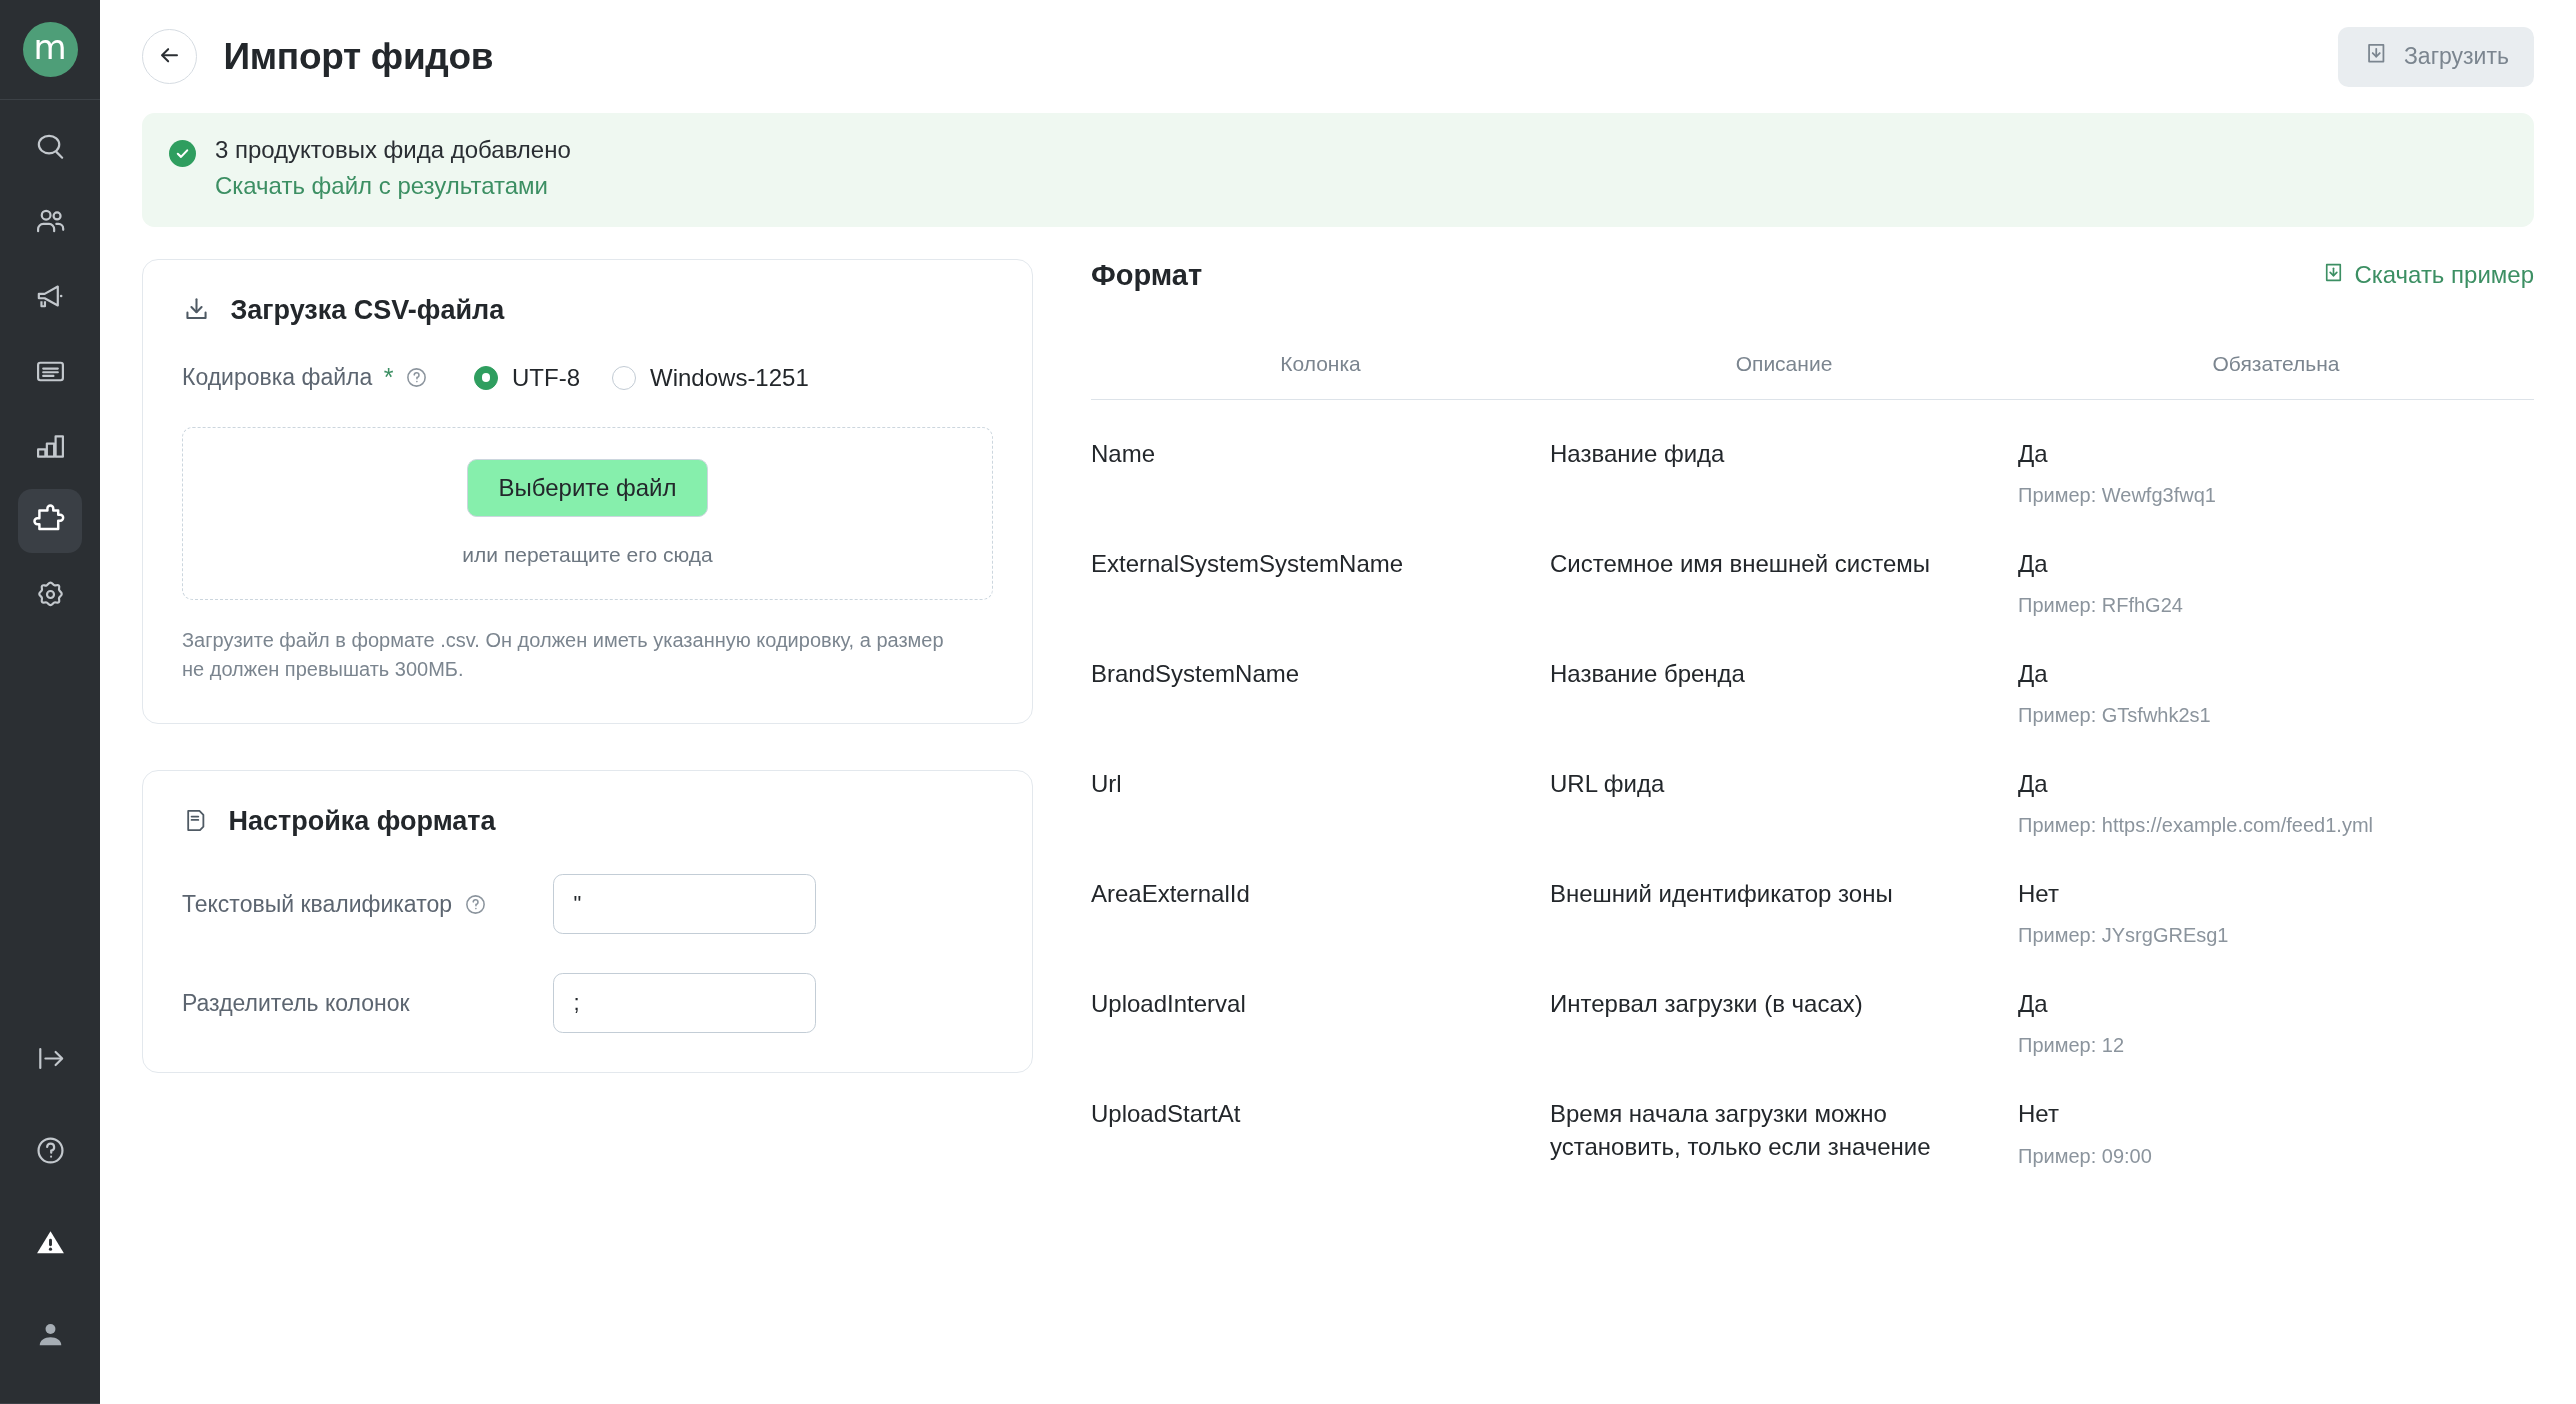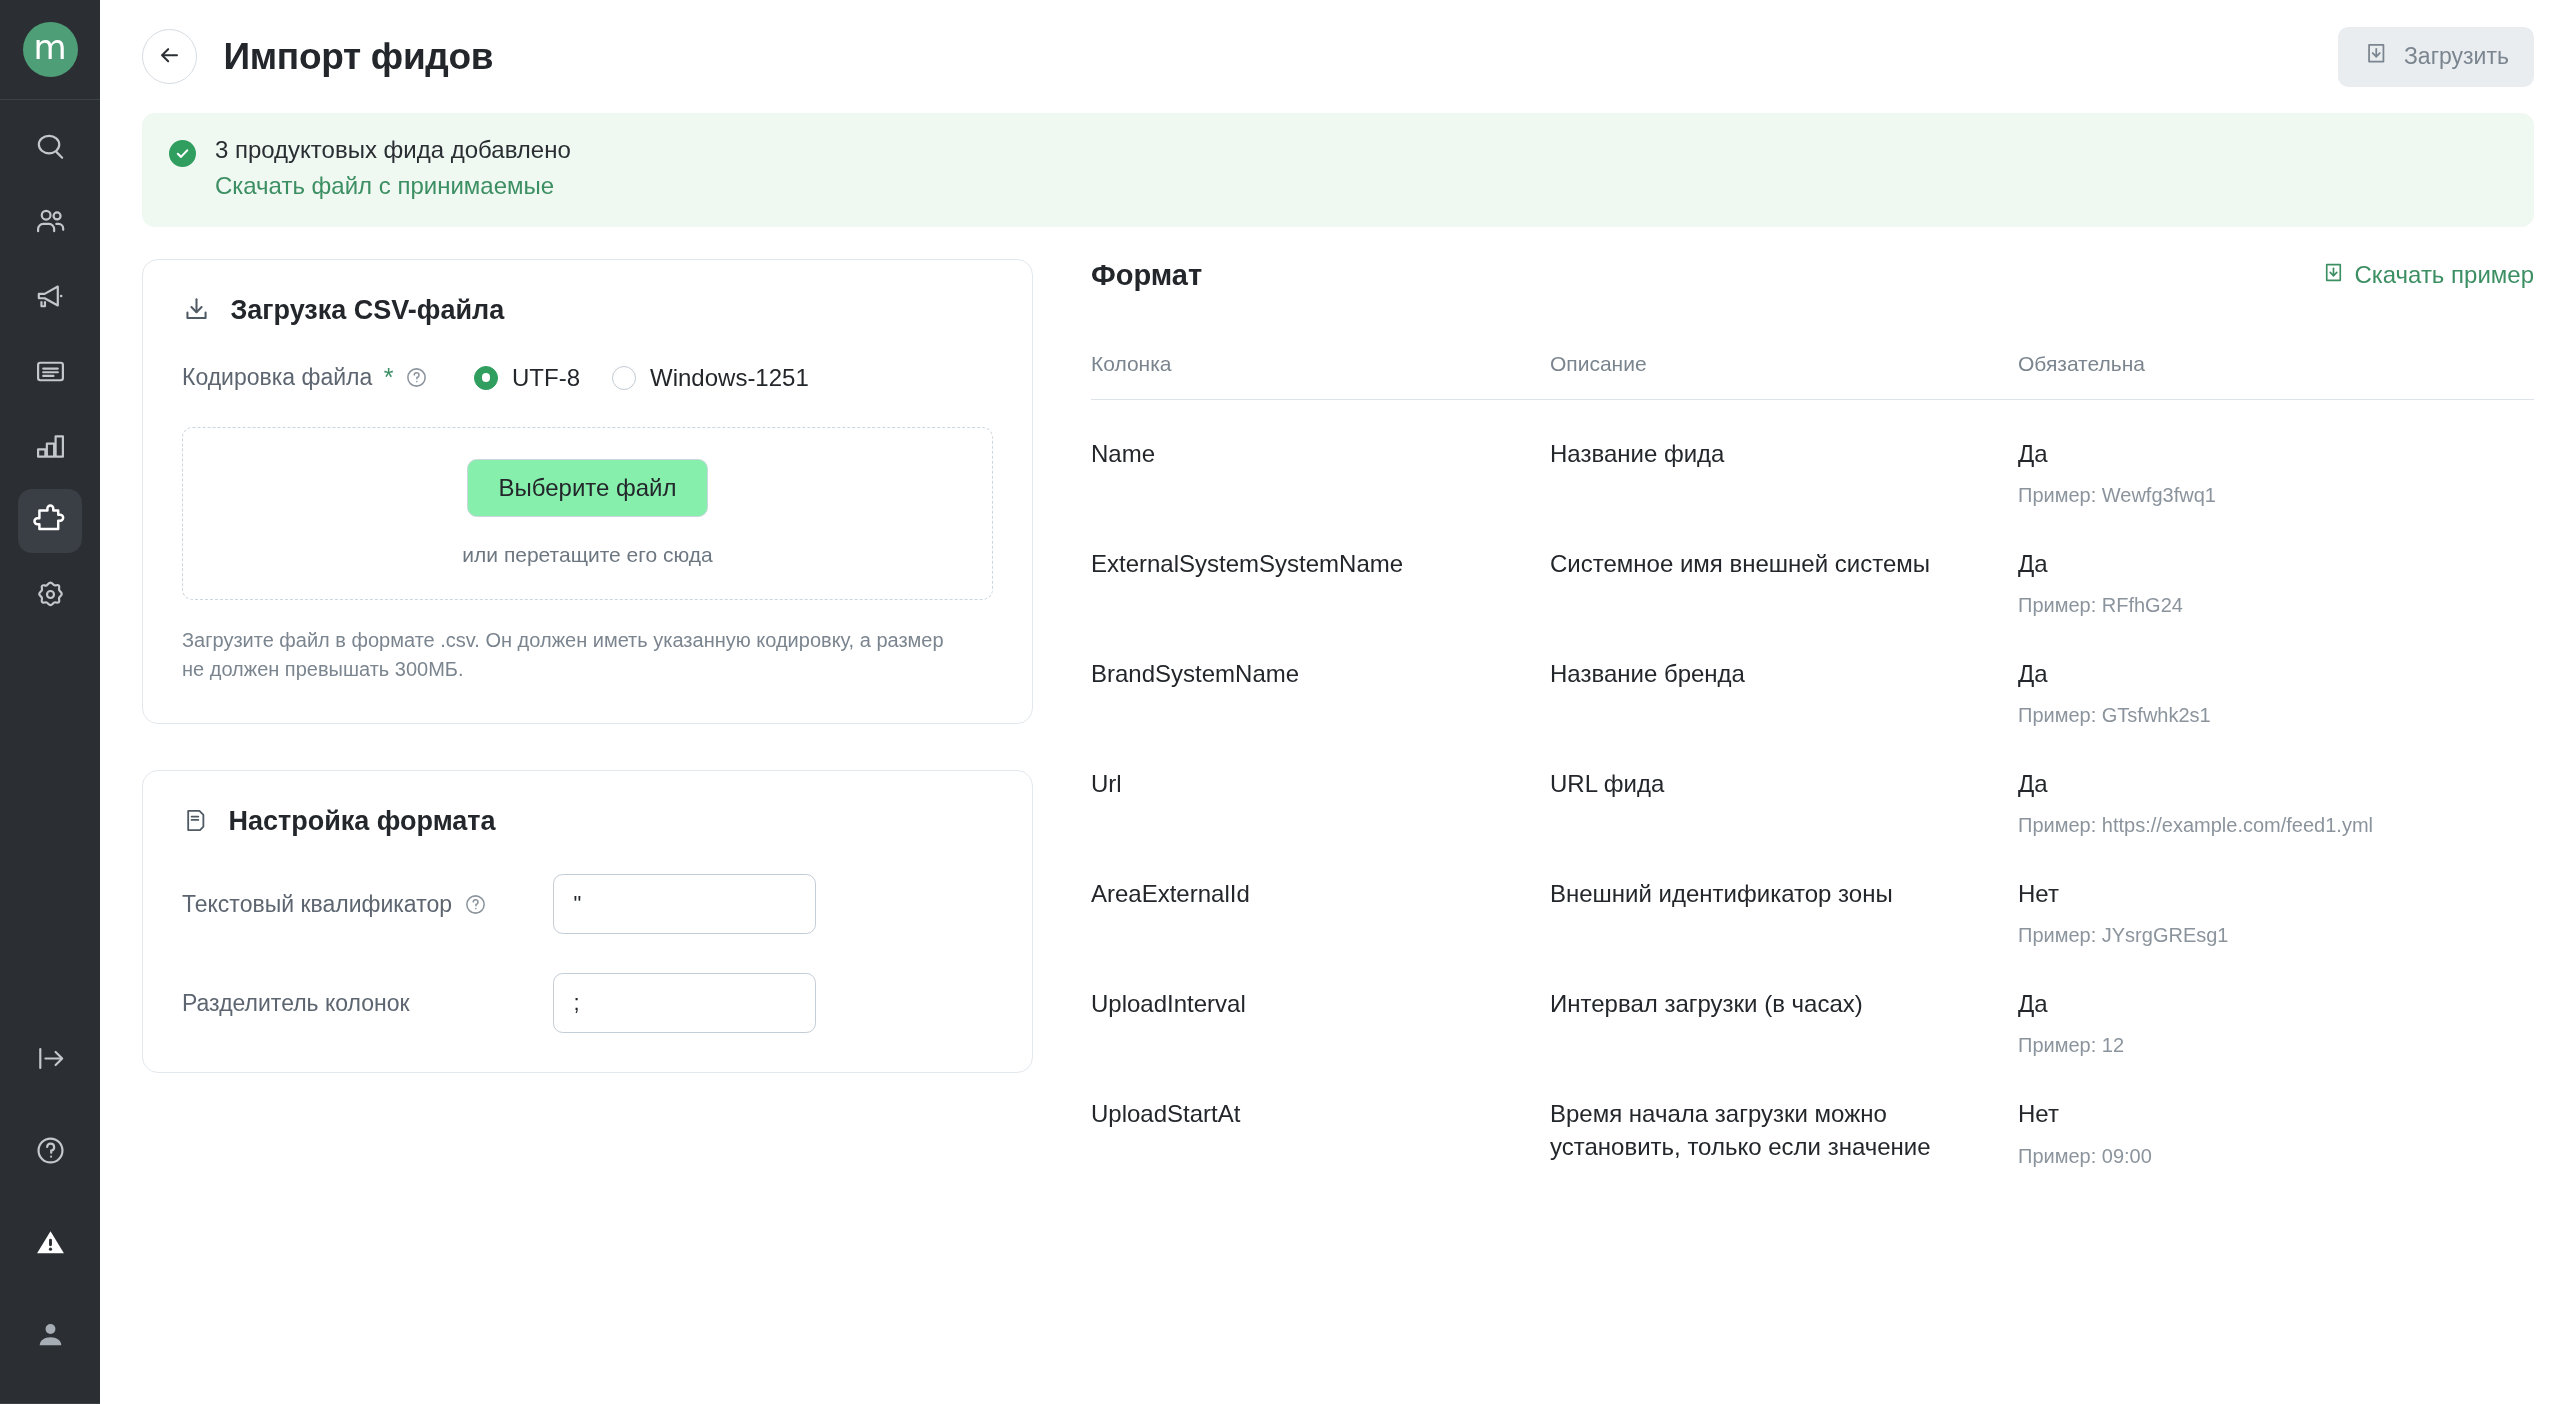--- a/index.html
+++ b/index.html
@@ -172,21 +172,21 @@
   .fmt-head { display: flex; align-items: center; margin-bottom: 60px; }
   .fmt-title { font-size: 29px; font-weight: 700; color: #23272b; }
   .fmt-spacer { flex: 1 1 auto; }
   .dl-sample {
     display: flex; align-items: center; gap: 8px;
     font-size: 24px; color: #3c8f63; cursor: pointer;
   }
 
   .ftable { width: 100%; border-collapse: collapse; table-layout: fixed; }
   .ftable th {
-    text-align: left; font-weight: 400;
+    text-align: center; font-weight: 400;
     font-size: 21px; color: #7b858f;
     padding: 0 0 23px 0;
     border-bottom: 1.8px solid #dde3e9;
   }
   .ftable col.c1 { width: 459px; }
   .ftable col.c2 { width: 468px; }
   .ftable col.c3 { width: auto; }
   .ftable td {
     vertical-align: top;
     padding: 37px 0 0 0;
@@ -348,21 +348,21 @@
     </header>
 
     <div class="banner">
       <div class="banner-icon">
         <svg width="15" height="15" viewBox="0 0 24 24" fill="none" stroke="#ffffff" stroke-width="3.4" stroke-linecap="round" stroke-linejoin="round">
           <polyline points="4.5,12.5 9.6,17.4 19.5,7"></polyline>
         </svg>
       </div>
       <div class="banner-body">
         <div class="banner-title">3 продуктовых фида добавлено</div>
-        <a class="banner-link">Скачать файл с принимаемые</a>
+        <a class="banner-link">Скачать файл с результатами</a>
       </div>
     </div>
 
     <div class="content">
 
       <div class="col-left">
 
         <section class="card">
           <div class="card-head">
             <span>

